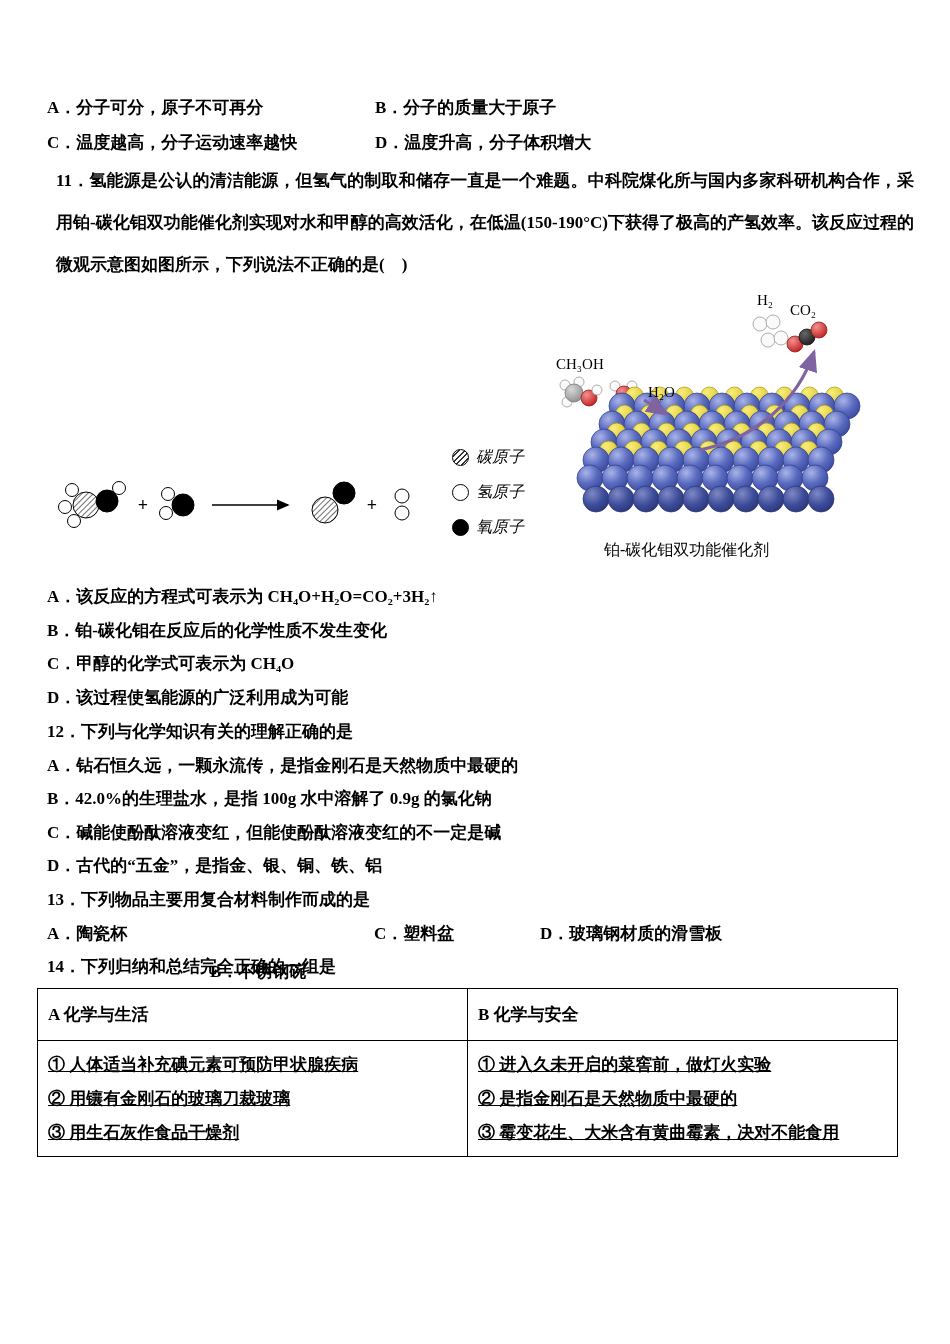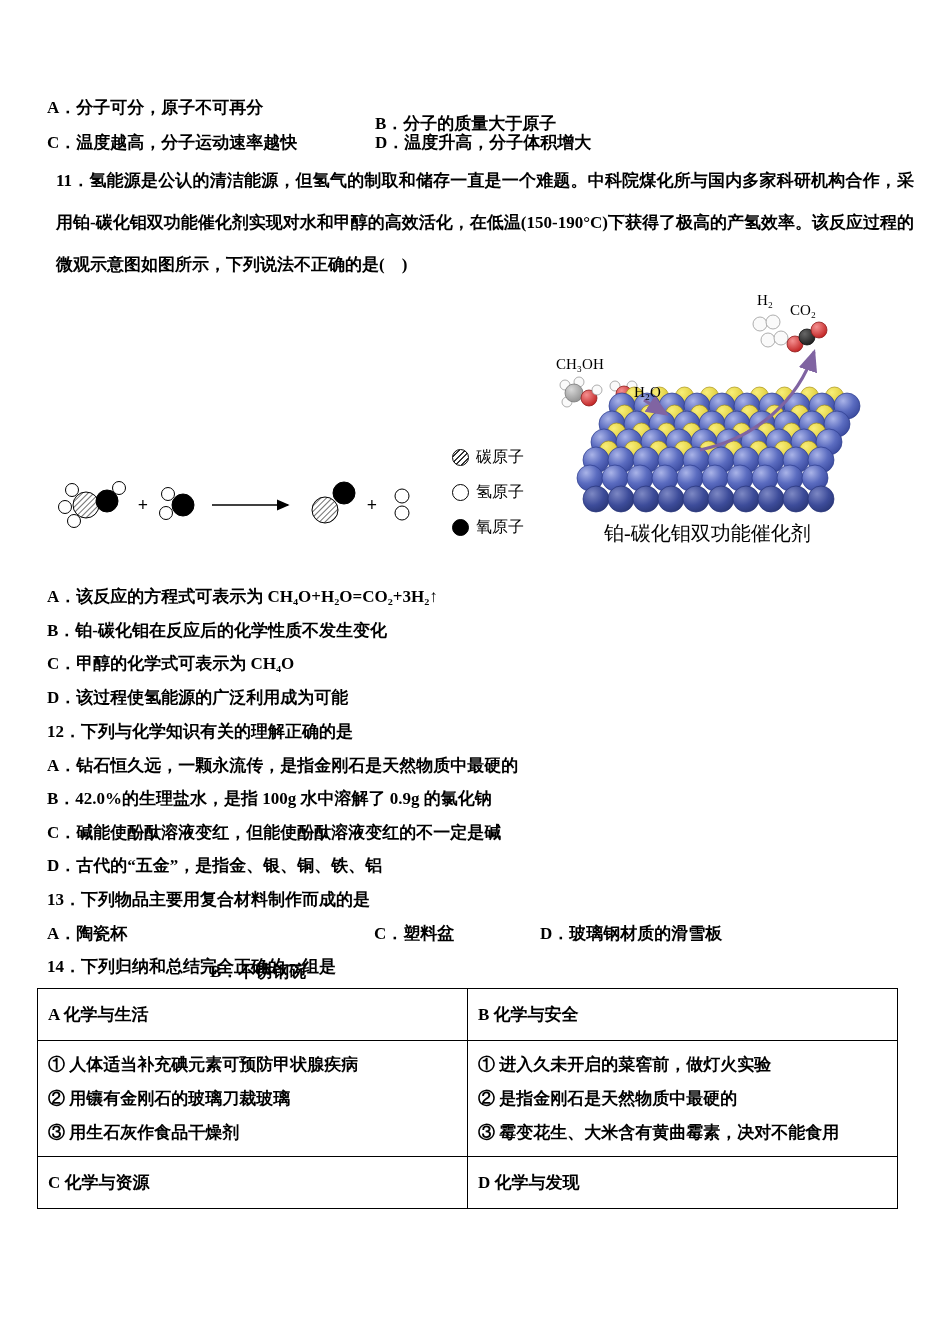--- a/index.html
+++ b/index.html
@@ -9,27 +9,27 @@
     font-family:"Liberation Serif","DejaVu Serif",serif; color:#000;
   }
   .abs { position:absolute; }
   .opt {
     font-size:17px; font-weight:600; line-height:24px; white-space:nowrap;
   }
   .para {
     font-size:17px; font-weight:600; line-height:42px; text-align:justify;
   }
   .fig-label { font-size:15px; font-weight:400; white-space:nowrap; }
-  .fig-caption { font-size:20px; font-weight:500; white-space:nowrap; }
+  .fig-caption { font-size:16px; font-weight:500; white-space:nowrap;margin-top:20px; }
   .legend-row { display:flex; align-items:center; gap:7px; height:35px; }
   .lg-circle { width:17px; height:17px; border-radius:50%; border:1px solid #000; display:inline-block; }
   .lg-hatch { background:repeating-linear-gradient(135deg,#333 0 1.4px,#fff 1.4px 4px); }
   .lg-white { background:#fff; }
   .lg-black { background:#000; border-color:#000; }
-  .lg-label { font-size:16px; font-weight:500; }
+  .lg-label { font-size:16px; font-weight:500;font-style:italic; }
 
   
   .eq-white { fill:#fff; stroke:#000; stroke-width:1; }
   .eq-black { fill:#000; stroke:#000; stroke-width:1; }
   .eq-hatch { fill:url(#hatchPat); stroke:#000; stroke-width:1; }
   .eq-arrow { stroke:#000; stroke-width:1.6; }
   .eq-plus { font-size:18px; font-weight:600; font-family:"Liberation Serif",serif; text-anchor:middle; fill:#000; }
 
   
   .sphere-blue { fill:url(#gradBlue); stroke:#2c3c8c; stroke-width:0.7; }
@@ -40,30 +40,30 @@
   .sp-gray { fill:url(#gradGray); stroke:#777; stroke-width:0.8; }
   .sp-dark { fill:url(#gradDark); stroke:#111; stroke-width:0.8; }
   .purple-arrow { stroke:#8064a2; stroke-width:3.2; fill:none; }
 
   .q14-table { border-collapse:collapse; width:861px; table-layout:fixed; }
   .q14-table td {
     border:1px solid #000; padding:6px 10px; font-size:17px; font-weight:600;
     vertical-align:middle;
   }
   .q14-table .th-cell { height:52px; }
-  .q14-table .body-cell { height:116px; vertical-align:middle; }
+  .q14-table .body-cell { height:116px; vertical-align:middle;text-decoration:underline; }
   .q14-table .body-cell div { line-height:34px; white-space:nowrap; overflow:hidden; }
 </style>
 </head>
 <body>
 
 <div class="page">
 
   <span class="opt abs" style="left:47px;top:96px">A．分子可分，原子不可再分</span>
-  <span class="opt abs" style="left:375px;top:112px">B．分子的质量大于原子</span>
+  <span class="opt abs" style="left:375px;top:96px">B．分子的质量大于原子</span>
   <span class="opt abs" style="left:47px;top:131px">C．温度越高，分子运动速率越快</span>
   <span class="opt abs" style="left:375px;top:131px">D．温度升高，分子体积增大</span>
 
   <div class="para abs" style="left:56px;top:160px;width:858px">11．氢能源是公认的清洁能源，但氢气的制取和储存一直是一个难题。中科院煤化所与国内多家科研机构合作，采用铂-碳化钼双功能催化剂实现对水和甲醇的高效活化，在低温(150-190°C)下获得了极高的产氢效率。该反应过程的微观示意图如图所示，下列说法不正确的是(　)</div>
 
   <div class="abs" style="left:0;top:284px;width:950px;height:278px">
 
     <svg class="abs" style="left:40px;top:166px" width="420" height="110" viewBox="0 0 420 110">
       <defs>
         <pattern id="hatchPat" patternUnits="userSpaceOnUse" width="4" height="4" patternTransform="rotate(45)">
@@ -272,21 +272,21 @@
           <circle cx="269" cy="211" r="13" class="sphere-blue-dark"></circle>
         </g>
 
       <path class="purple-arrow" d="M92,112 L114,126" marker-end="url(#ahp)"></path>
       <path class="purple-arrow" d="M148,162 C205,150 246,112 262,64" marker-end="url(#ahp)"></path>
     </svg>
 
     <span class="fig-label abs" style="left:757px;top:8px">H₂</span>
     <span class="fig-label abs" style="left:790px;top:18px">CO₂</span>
     <span class="fig-label abs" style="left:556px;top:72px">CH₃OH</span>
-    <span class="fig-label abs" style="left:634px;top:100px">H₂O</span>
+    <span class="fig-label abs" style="left:648px;top:100px">H₂O</span>
     <span class="fig-caption abs" style="left:604px;top:236px">铂-碳化钼双功能催化剂</span>
   </div>
 
   <span class="opt abs" style="left:47px;top:585px">A．该反应的方程式可表示为 CH₄O+H₂O=CO₂+3H₂↑</span>
   <span class="opt abs" style="left:47px;top:619px">B．铂-碳化钼在反应后的化学性质不发生变化</span>
   <span class="opt abs" style="left:47px;top:652px">C．甲醇的化学式可表示为 CH₄O</span>
   <span class="opt abs" style="left:47px;top:686px">D．该过程使氢能源的广泛利用成为可能</span>
 
   <span class="opt abs" style="left:47px;top:720px">12．下列与化学知识有关的理解正确的是</span>
   <span class="opt abs" style="left:47px;top:754px">A．钻石恒久远，一颗永流传，是指金刚石是天然物质中最硬的</span>
@@ -313,20 +313,16 @@
         <div>① 人体适当补充碘元素可预防甲状腺疾病</div>
         <div>② 用镶有金刚石的玻璃刀裁玻璃</div>
         <div>③ 用生石灰作食品干燥剂</div>
       </td>
       <td class="body-cell">
         <div>① 进入久未开启的菜窖前，做灯火实验</div>
         <div>② 是指金刚石是天然物质中最硬的</div>
         <div>③ 霉变花生、大米含有黄曲霉素，决对不能食用</div>
       </td>
     </tr>
-    <tr>
-      <td class="th-cell">C 化学与资源</td>
-      <td class="th-cell">D 化学与发现</td>
-    </tr>
   </tbody>
     </table>
 
 </div>
 
 </body></html>

